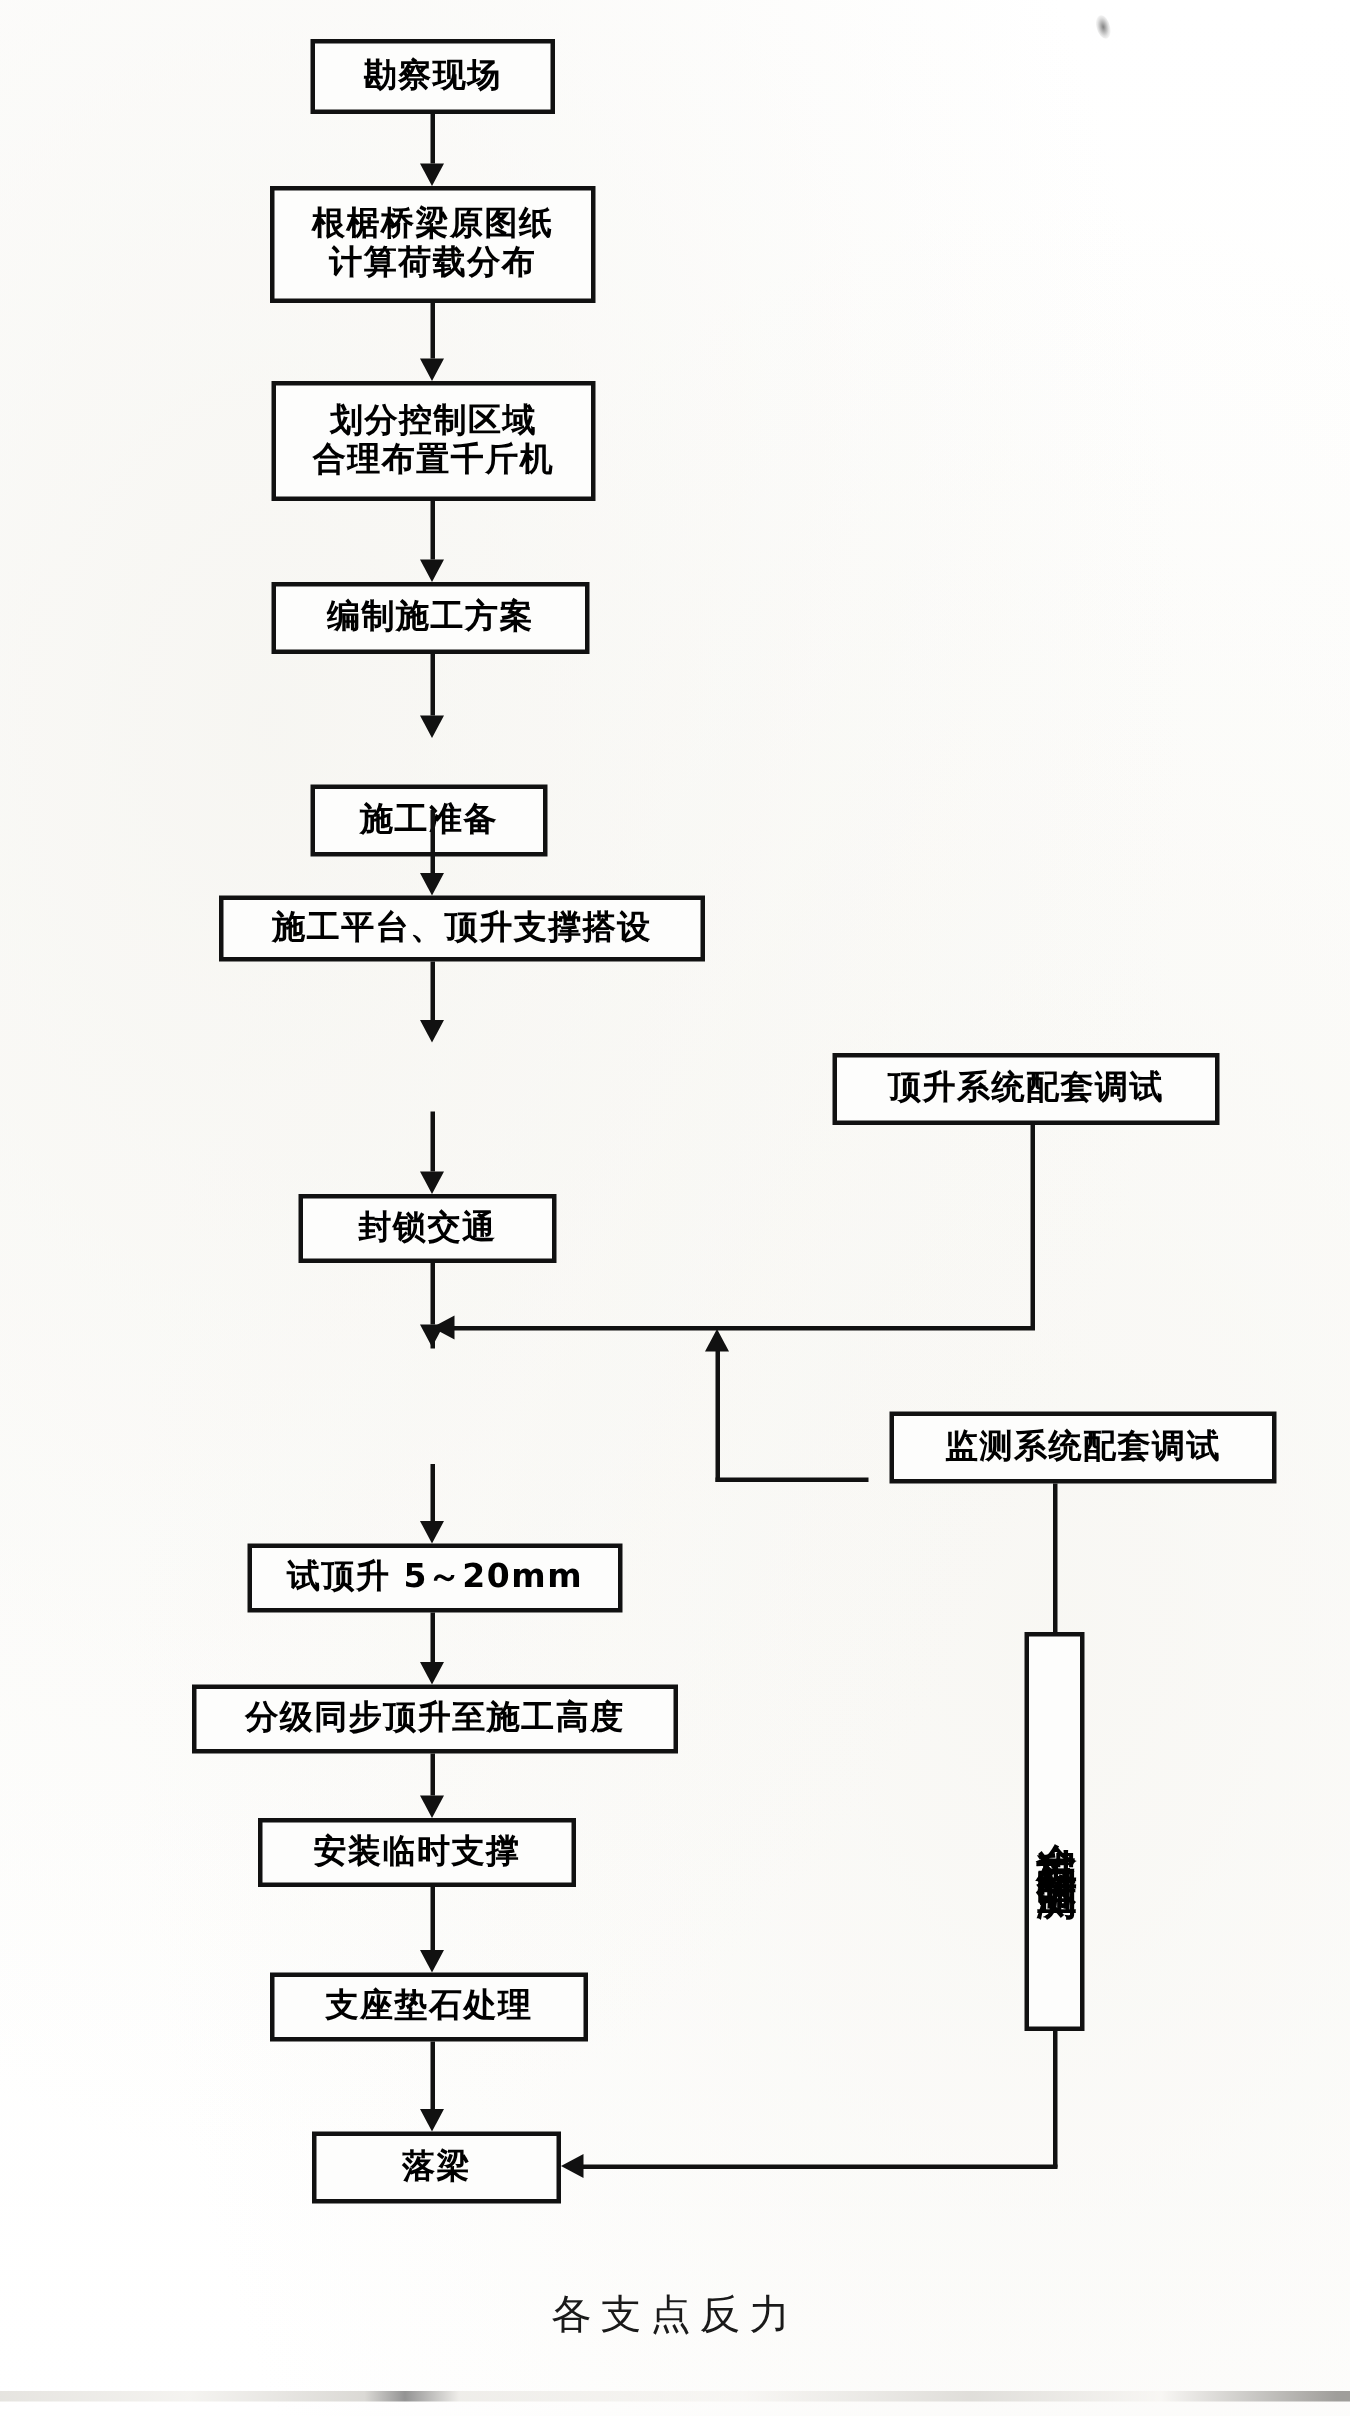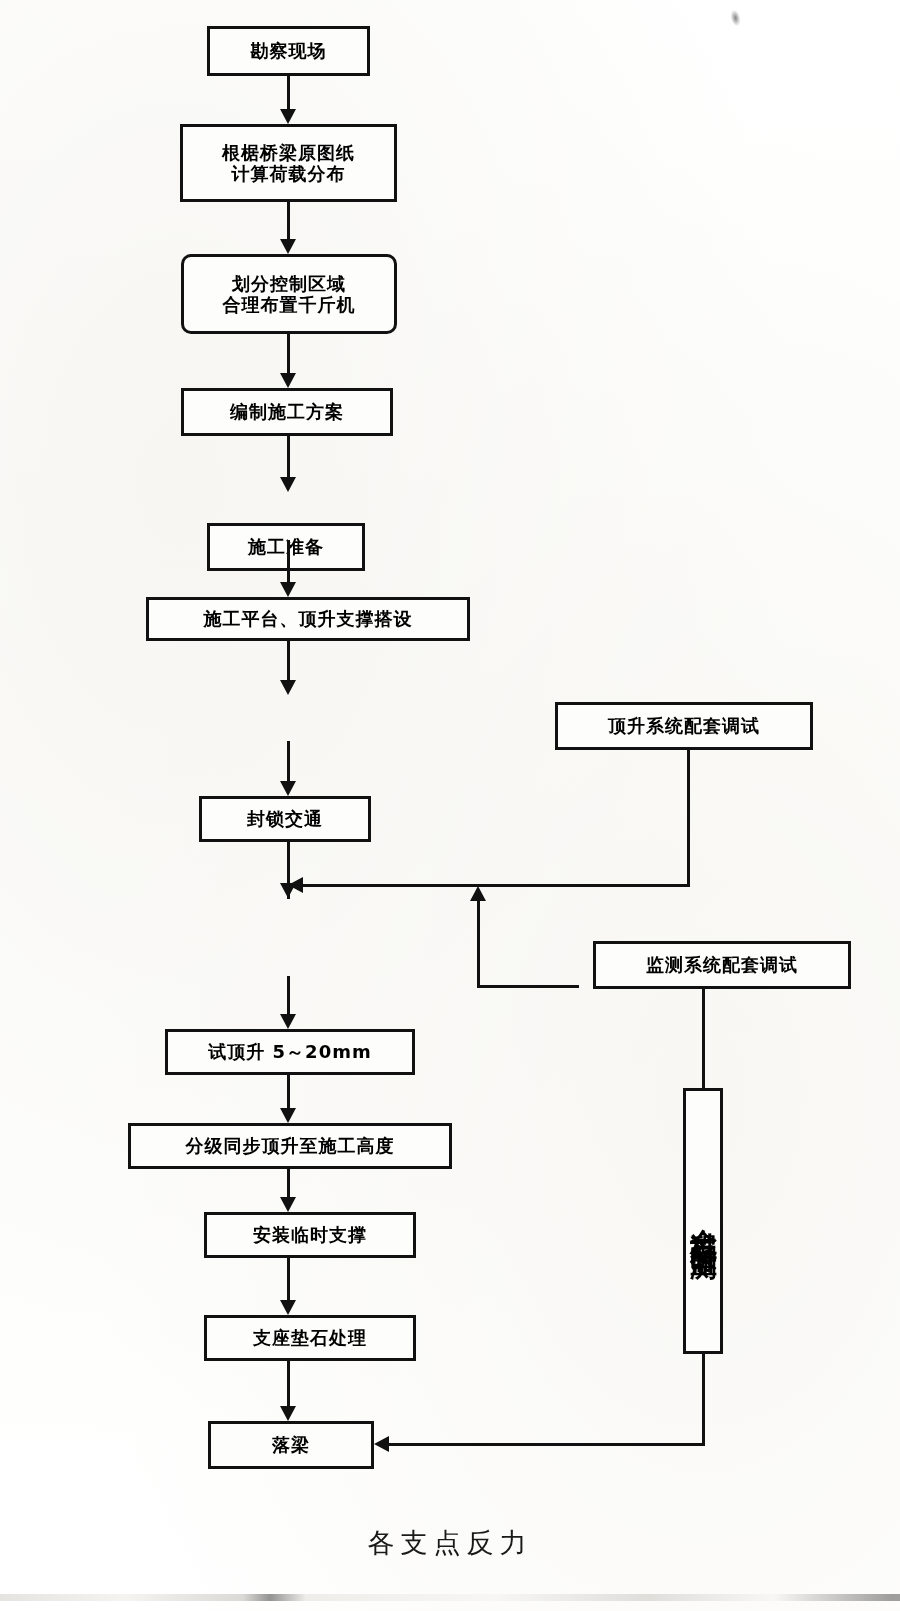--- a/index.html
+++ b/index.html
@@ -33,21 +33,21 @@
     border: 3px solid #111;
     background: #fdfdfc;
     display: flex;
     align-items: center;
     justify-content: center;
     text-align: center;
     color: #000;
     font-weight: 700;
     letter-spacing: 1px;
     line-height: 1.14;
-    font-size: 18px;
+    font-size: 22px;
   }
   .node.two-line {
     line-height: 1.18;
     white-space: pre-line;
   }
   .node.vertical {
     writing-mode: vertical-rl;
     text-orientation: upright;
     letter-spacing: 4px;
     font-size: 27px;
@@ -133,21 +133,21 @@
 
   <div class="node" style="left:207px; top:26px; width:163px; height:50px;">
     <span class="label">勘察现场</span>
   </div>
 
   <div class="node two-line" style="left:180px; top:124px; width:217px; height:78px;">
     <span class="label">根椐桥梁原图纸
 计算荷载分布</span>
   </div>
 
-  <div class="node two-line" style="left:181px; top:254px; width:216px; height:80px;border-radius:10px;">
+  <div class="node two-line" style="left:181px; top:254px; width:216px; height:80px;">
     <span class="label">划分控制区域
 合理布置千斤机</span>
   </div>
 
   <div class="node" style="left:181px; top:388px; width:212px; height:48px;">
     <span class="label">编制施工方案</span>
   </div>
 
   <div class="node" style="left:207px; top:492px; width:158px; height:48px;margin-top:31px;">
     <span class="label">施工准备</span>
@@ -164,25 +164,25 @@
 
 
   <div class="node" style="left:165px; top:1029px; width:250px; height:46px;">
     <span class="label">试顶升 5～20mm</span>
   </div>
 
   <div class="node" style="left:128px; top:1123px; width:324px; height:46px;">
     <span class="label">分级同步顶升至施工高度</span>
   </div>
 
-  <div class="node" style="left:204px; top:1212px; width:212px; height:46px;">
+  <div class="node" style="left:172px; top:1212px; width:212px; height:46px;">
     <span class="label">安装临时支撑</span>
   </div>
 
-  <div class="node" style="left:204px; top:1315px; width:212px; height:46px;">
+  <div class="node" style="left:180px; top:1315px; width:212px; height:46px;">
     <span class="label">支座垫石处理</span>
   </div>
 
   <div class="node" style="left:208px; top:1421px; width:166px; height:48px;">
     <span class="label">落梁</span>
   </div>
 
   <div class="node" style="left:555px; top:702px; width:258px; height:48px;">
     <span class="label">顶升系统配套调试</span>
   </div>

